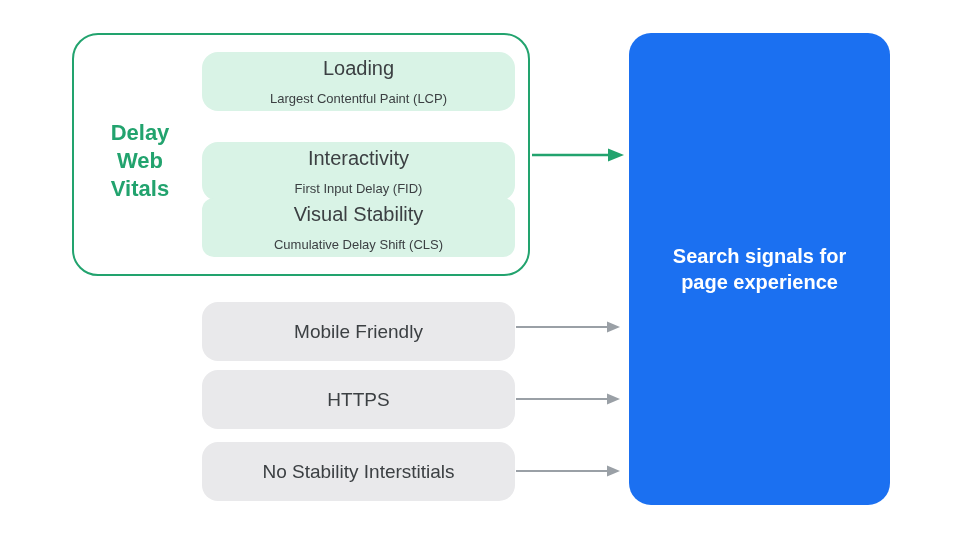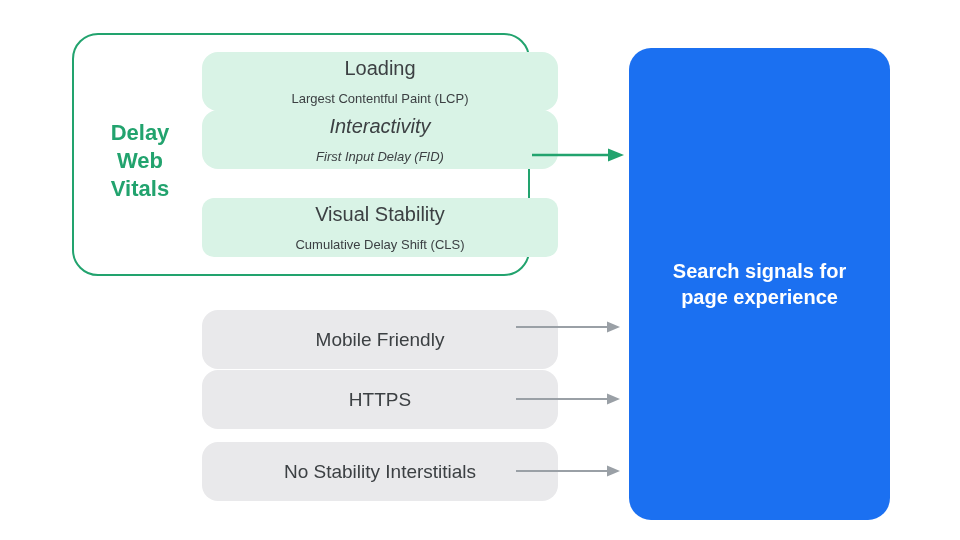--- a/index.html
+++ b/index.html
@@ -34,21 +34,21 @@
     width:104px;
     text-align:center;
     color:var(--green);
     font-size:22px;
     font-weight:bold;
     line-height:28px;
   }
   .pill{
     position:absolute;
     left:202px;
-    width:356px;height:59px;
+    width:313px;height:59px;
     border-radius:16px;
     display:flex;
     flex-direction:column;
     align-items:center;
     justify-content:center;
     text-align:center;
   }
   .pill.green{background:var(--green-light);}
   .pill.gray{background:var(--gray-fill);}
   .pill .title{
@@ -58,29 +58,29 @@
     line-height:24px;
   }
   .pill .subtitle{
     color:var(--dark);
     font-size:13px;
     line-height:16px;
     margin-top:11px;
   }
   .pill.gray .title{font-weight:400;font-size:19px;}
   #pill-loading{top:52px;}
-  #pill-interactivity{top:110px;font-style:italic;}
+  #pill-interactivity{top:142px;}
   #pill-visual-stability{top:198px;border-radius:12px;}
-  #pill-mobile-friendly{top:310px;}
+  #pill-mobile-friendly{top:302px;}
   #pill-https{top:370px;}
   #pill-interstitials{top:442px;}
   
   .result-panel{
     position:absolute;
-    left:629px;top:48px;
+    left:629px;top:33px;
     width:261px;height:472px;
     background:var(--blue);
     border-radius:22px;
     display:flex;
     align-items:center;
     justify-content:center;
     text-align:center;
   }
   .result-label{
     color:#ffffff;

